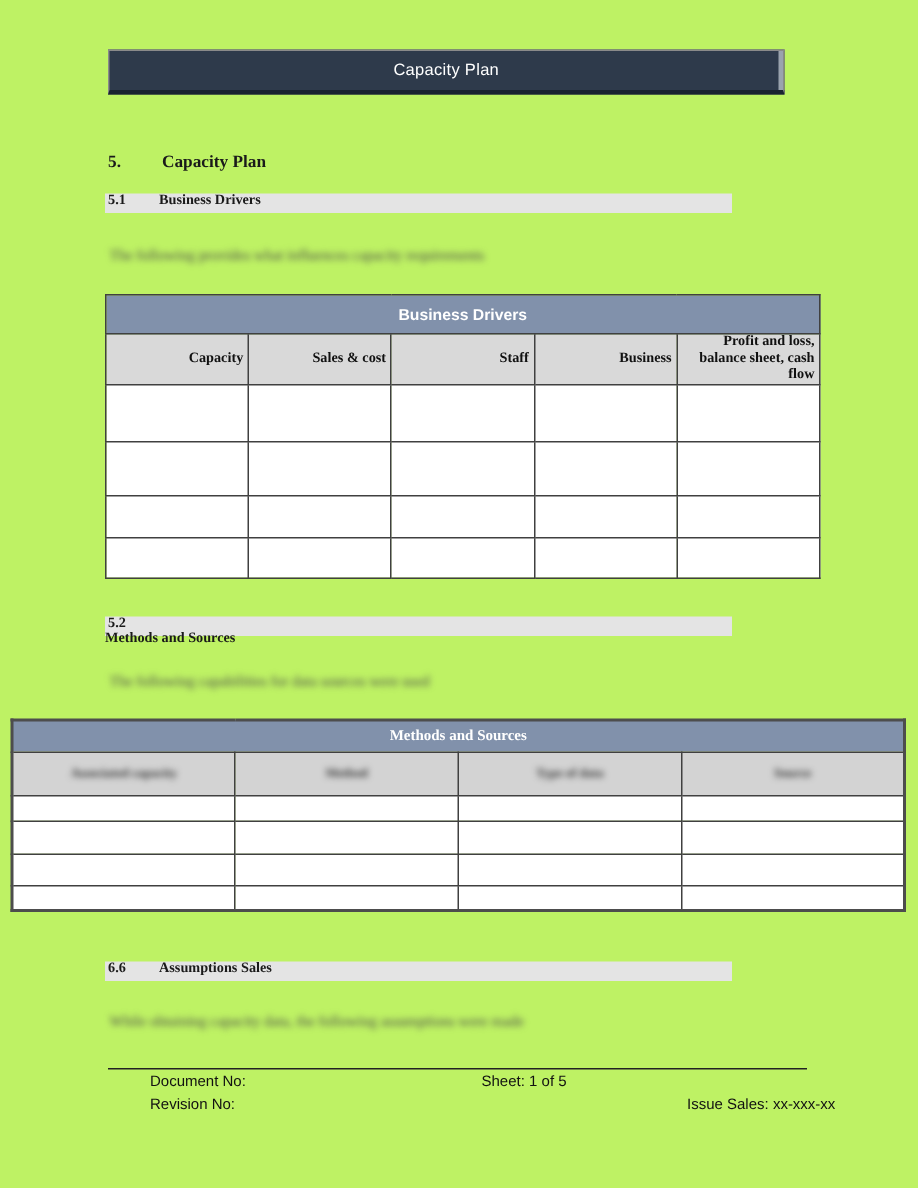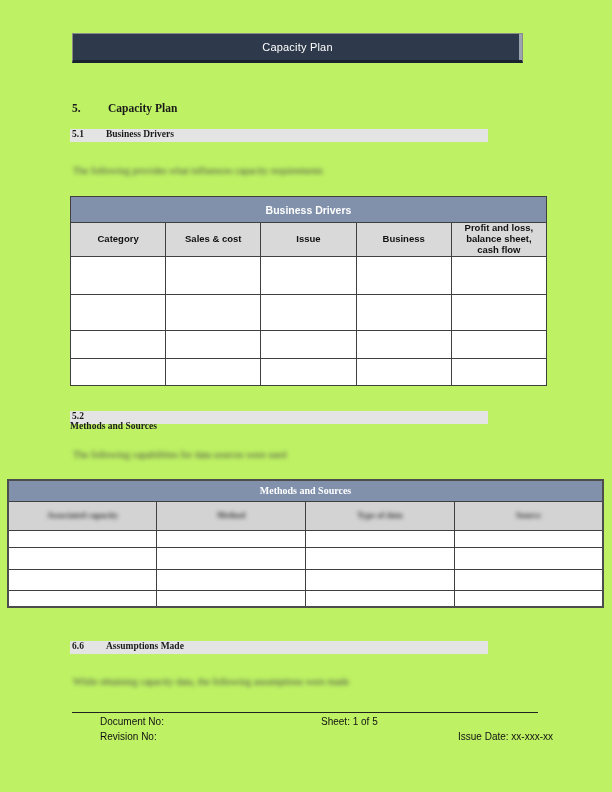--- a/index.html
+++ b/index.html
@@ -52,22 +52,22 @@
   table { border-collapse:collapse; table-layout:fixed; position:absolute; }
   .bd-table { left:70px; top:196px; width:477px; }
   .bd-table th, .bd-table td { border:1px solid #404040; }
   .bd-title {
     height:26px; background:#8191ab; color:#ffffff;
     font-family:"Liberation Sans", sans-serif; font-weight:bold; font-size:10.5px;
     text-align:center; vertical-align:middle;
   }
   .bd-colhead th {
     height:33px; background:#d9d9d9; color:#111111;
-    font-family:Liberation Sans, sans-serif; font-weight:bold; font-size:9.5px;
-    text-align:center; vertical-align:middle; line-height:1.15; padding:0 3px;
+    font-family:Liberation Serif, serif; font-weight:bold; font-size:9.5px;
+    text-align:right; vertical-align:middle; line-height:1.15; padding:0 3px;
   }
   .bd-table td { background:#ffffff; }
 
   .ms-table { left:7px; top:479px; width:597px; border:2px solid #4d4d4d; }
   .ms-table th, .ms-table td { border:1px solid #404040; }
   .ms-title {
     height:21px; background:#8191ab; color:#ffffff;
     font-family:"Liberation Serif", serif; font-weight:bold; font-size:10px;
     text-align:center; vertical-align:middle;
   }
@@ -110,23 +110,23 @@
   </div>
 
   <div class="redacted red-1">The following provides what influences capacity requirements</div>
 
   <table class="bd-table">
     <tbody>
         <tr>
       <th class="bd-title" colspan="5">Business Drivers</th>
     </tr>
     <tr class="bd-colhead">
-      <th style="width:81px">Category</th>
+      <th style="width:81px">Capacity</th>
       <th style="width:78px">Sales &amp; cost</th>
-      <th style="width:67px">Issue</th>
+      <th style="width:67px">Staff</th>
       <th style="width:79px">Business</th>
       <th style="width:172px">Profit and loss, balance sheet, cash flow</th>
     </tr>
     <tr style="height:38px">
           <td></td>
           <td></td>
           <td></td>
           <td></td>
           <td></td>
         </tr>
@@ -194,24 +194,24 @@
           <td></td>
           <td></td>
           <td></td>
           <td></td>
         </tr>
   </tbody>
     </table>
 
   <div class="section-bar bar-53">
     <span class="num">6.6</span>
-    <span>Assumptions Made</span>
+    <span>Assumptions Sales</span>
   </div>
 
   <div class="redacted red-3">While obtaining capacity data, the following assumptions were made</div>
 
   <div class="footer-rule"></div>
   <div class="footer-text f-doc">Document No:</div>
   <div class="footer-text f-sheet">Sheet: 1 of 5</div>
   <div class="footer-text f-rev">Revision No:</div>
-  <div class="footer-text f-issue">Issue Date: xx-xxx-xx</div>
+  <div class="footer-text f-issue">Issue Sales: xx-xxx-xx</div>
 
 </div>
 
 </body></html>

